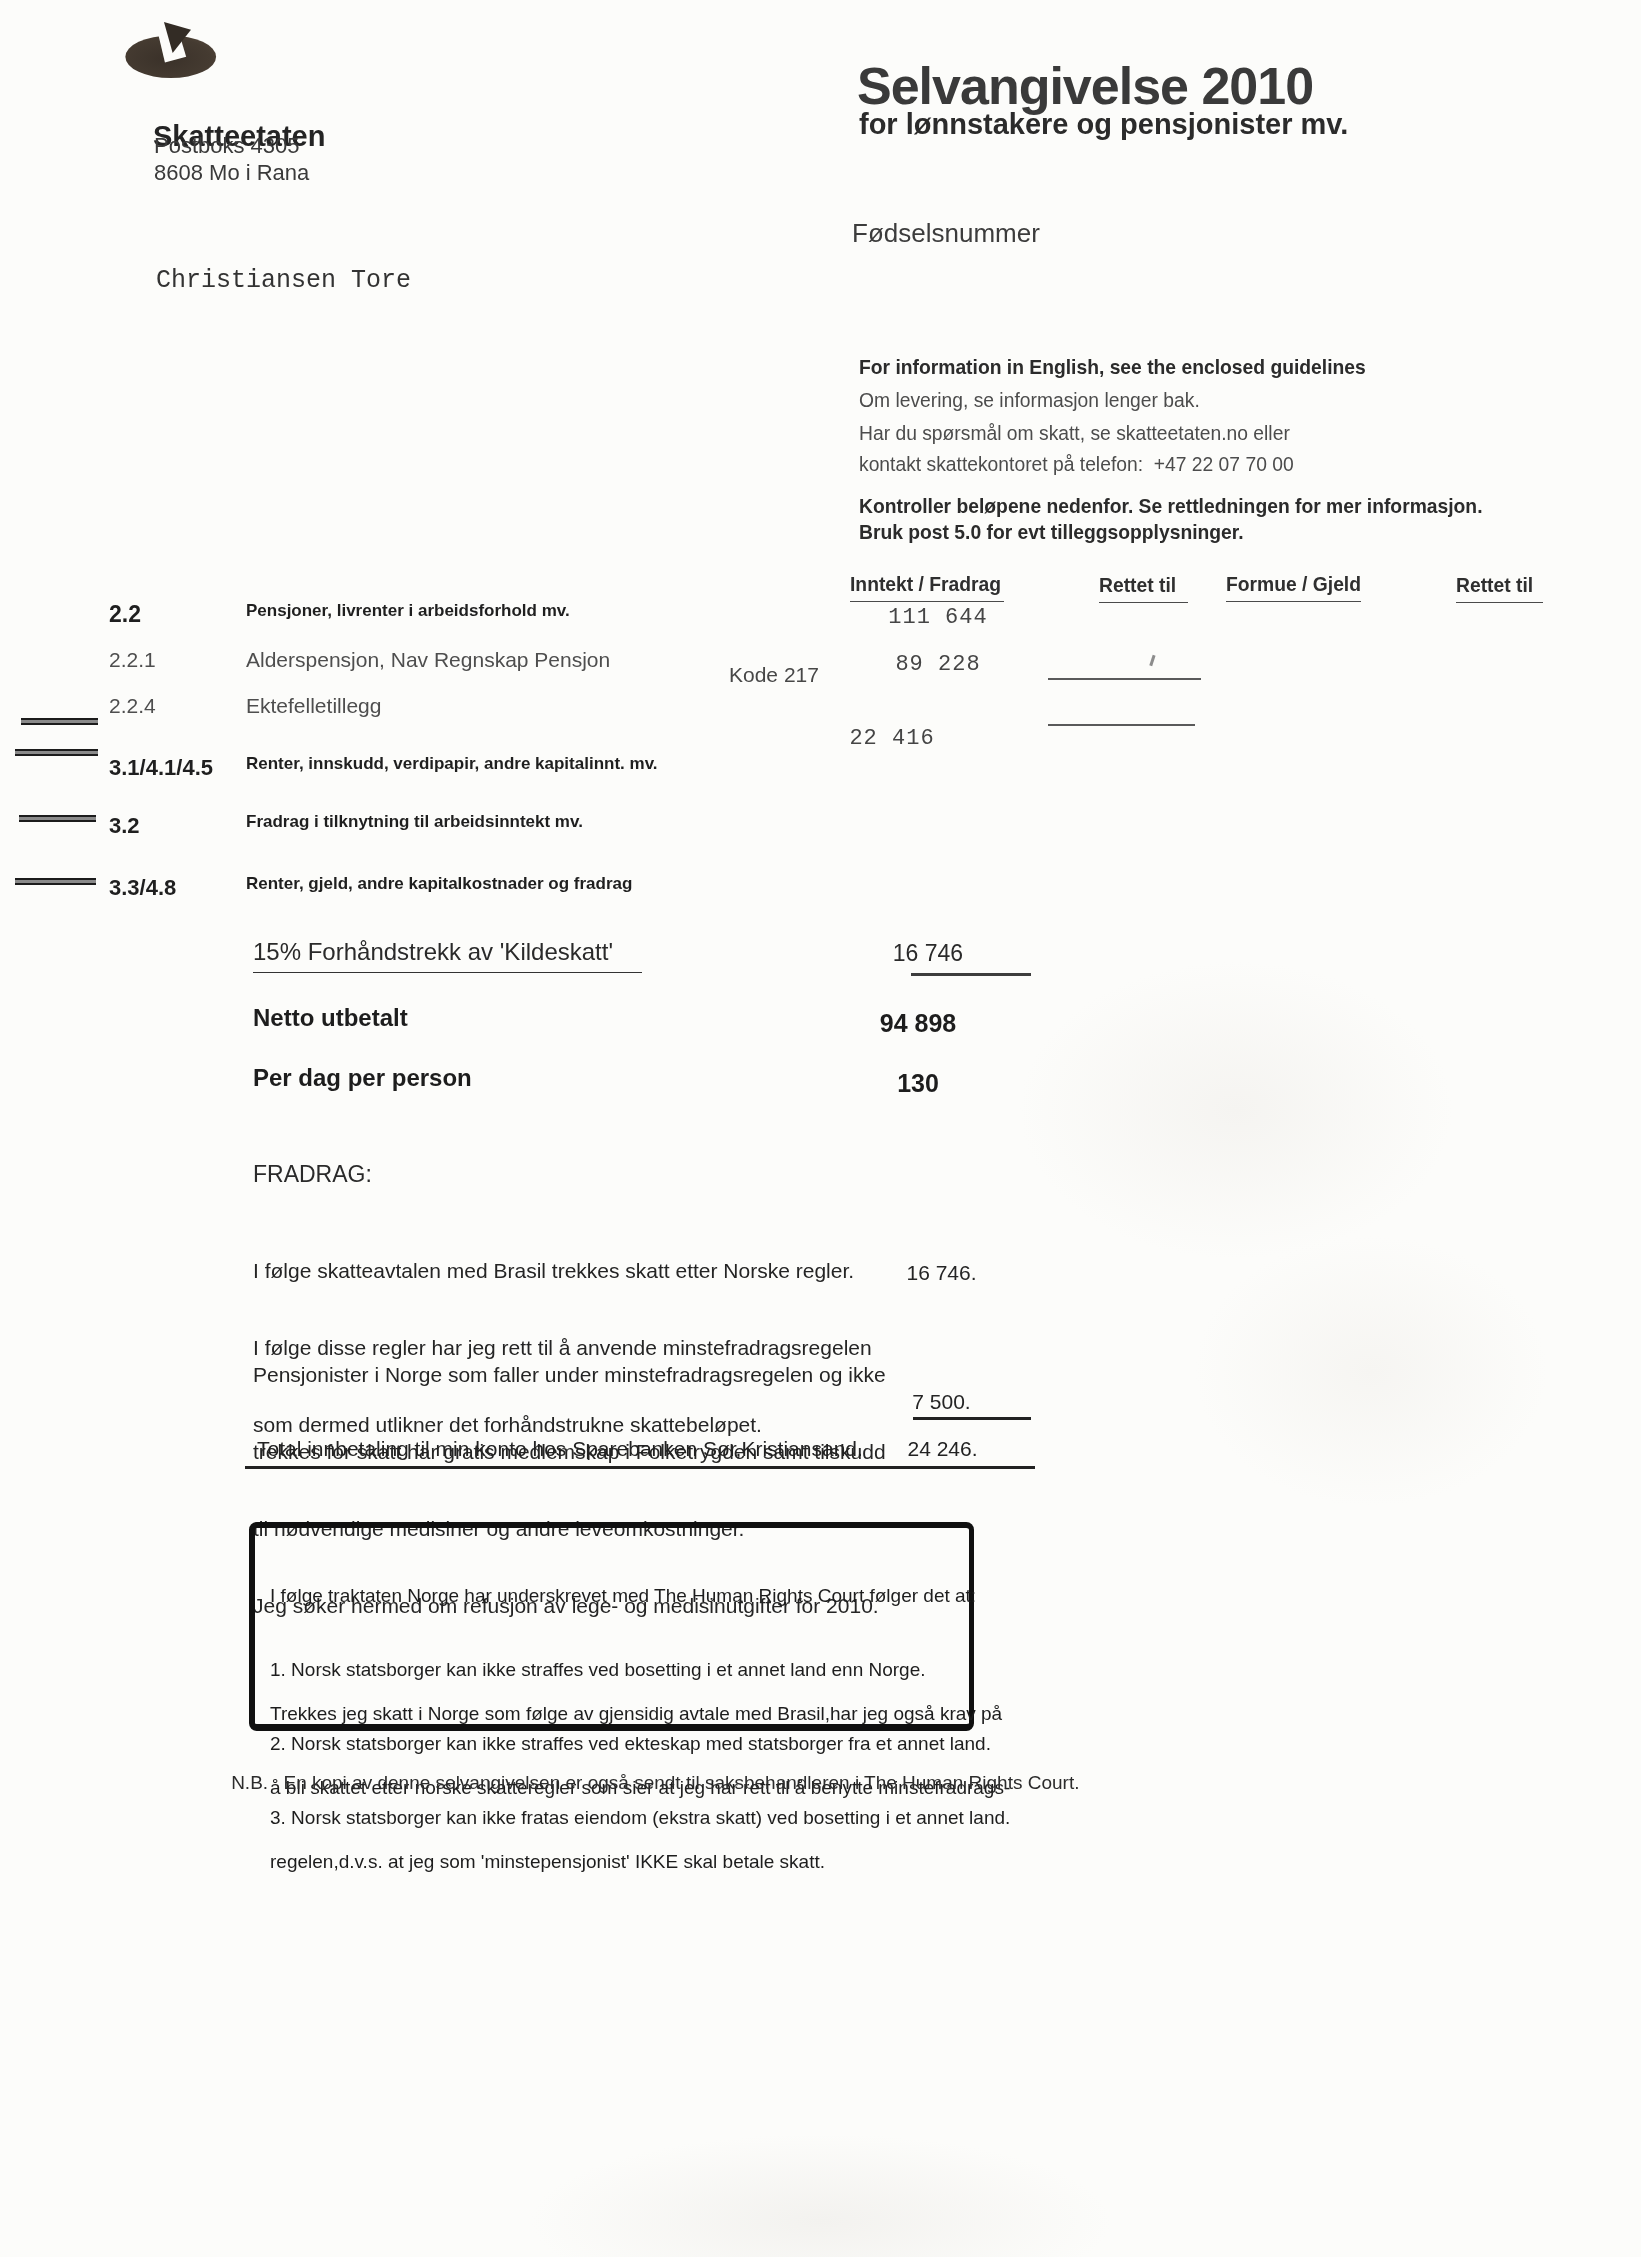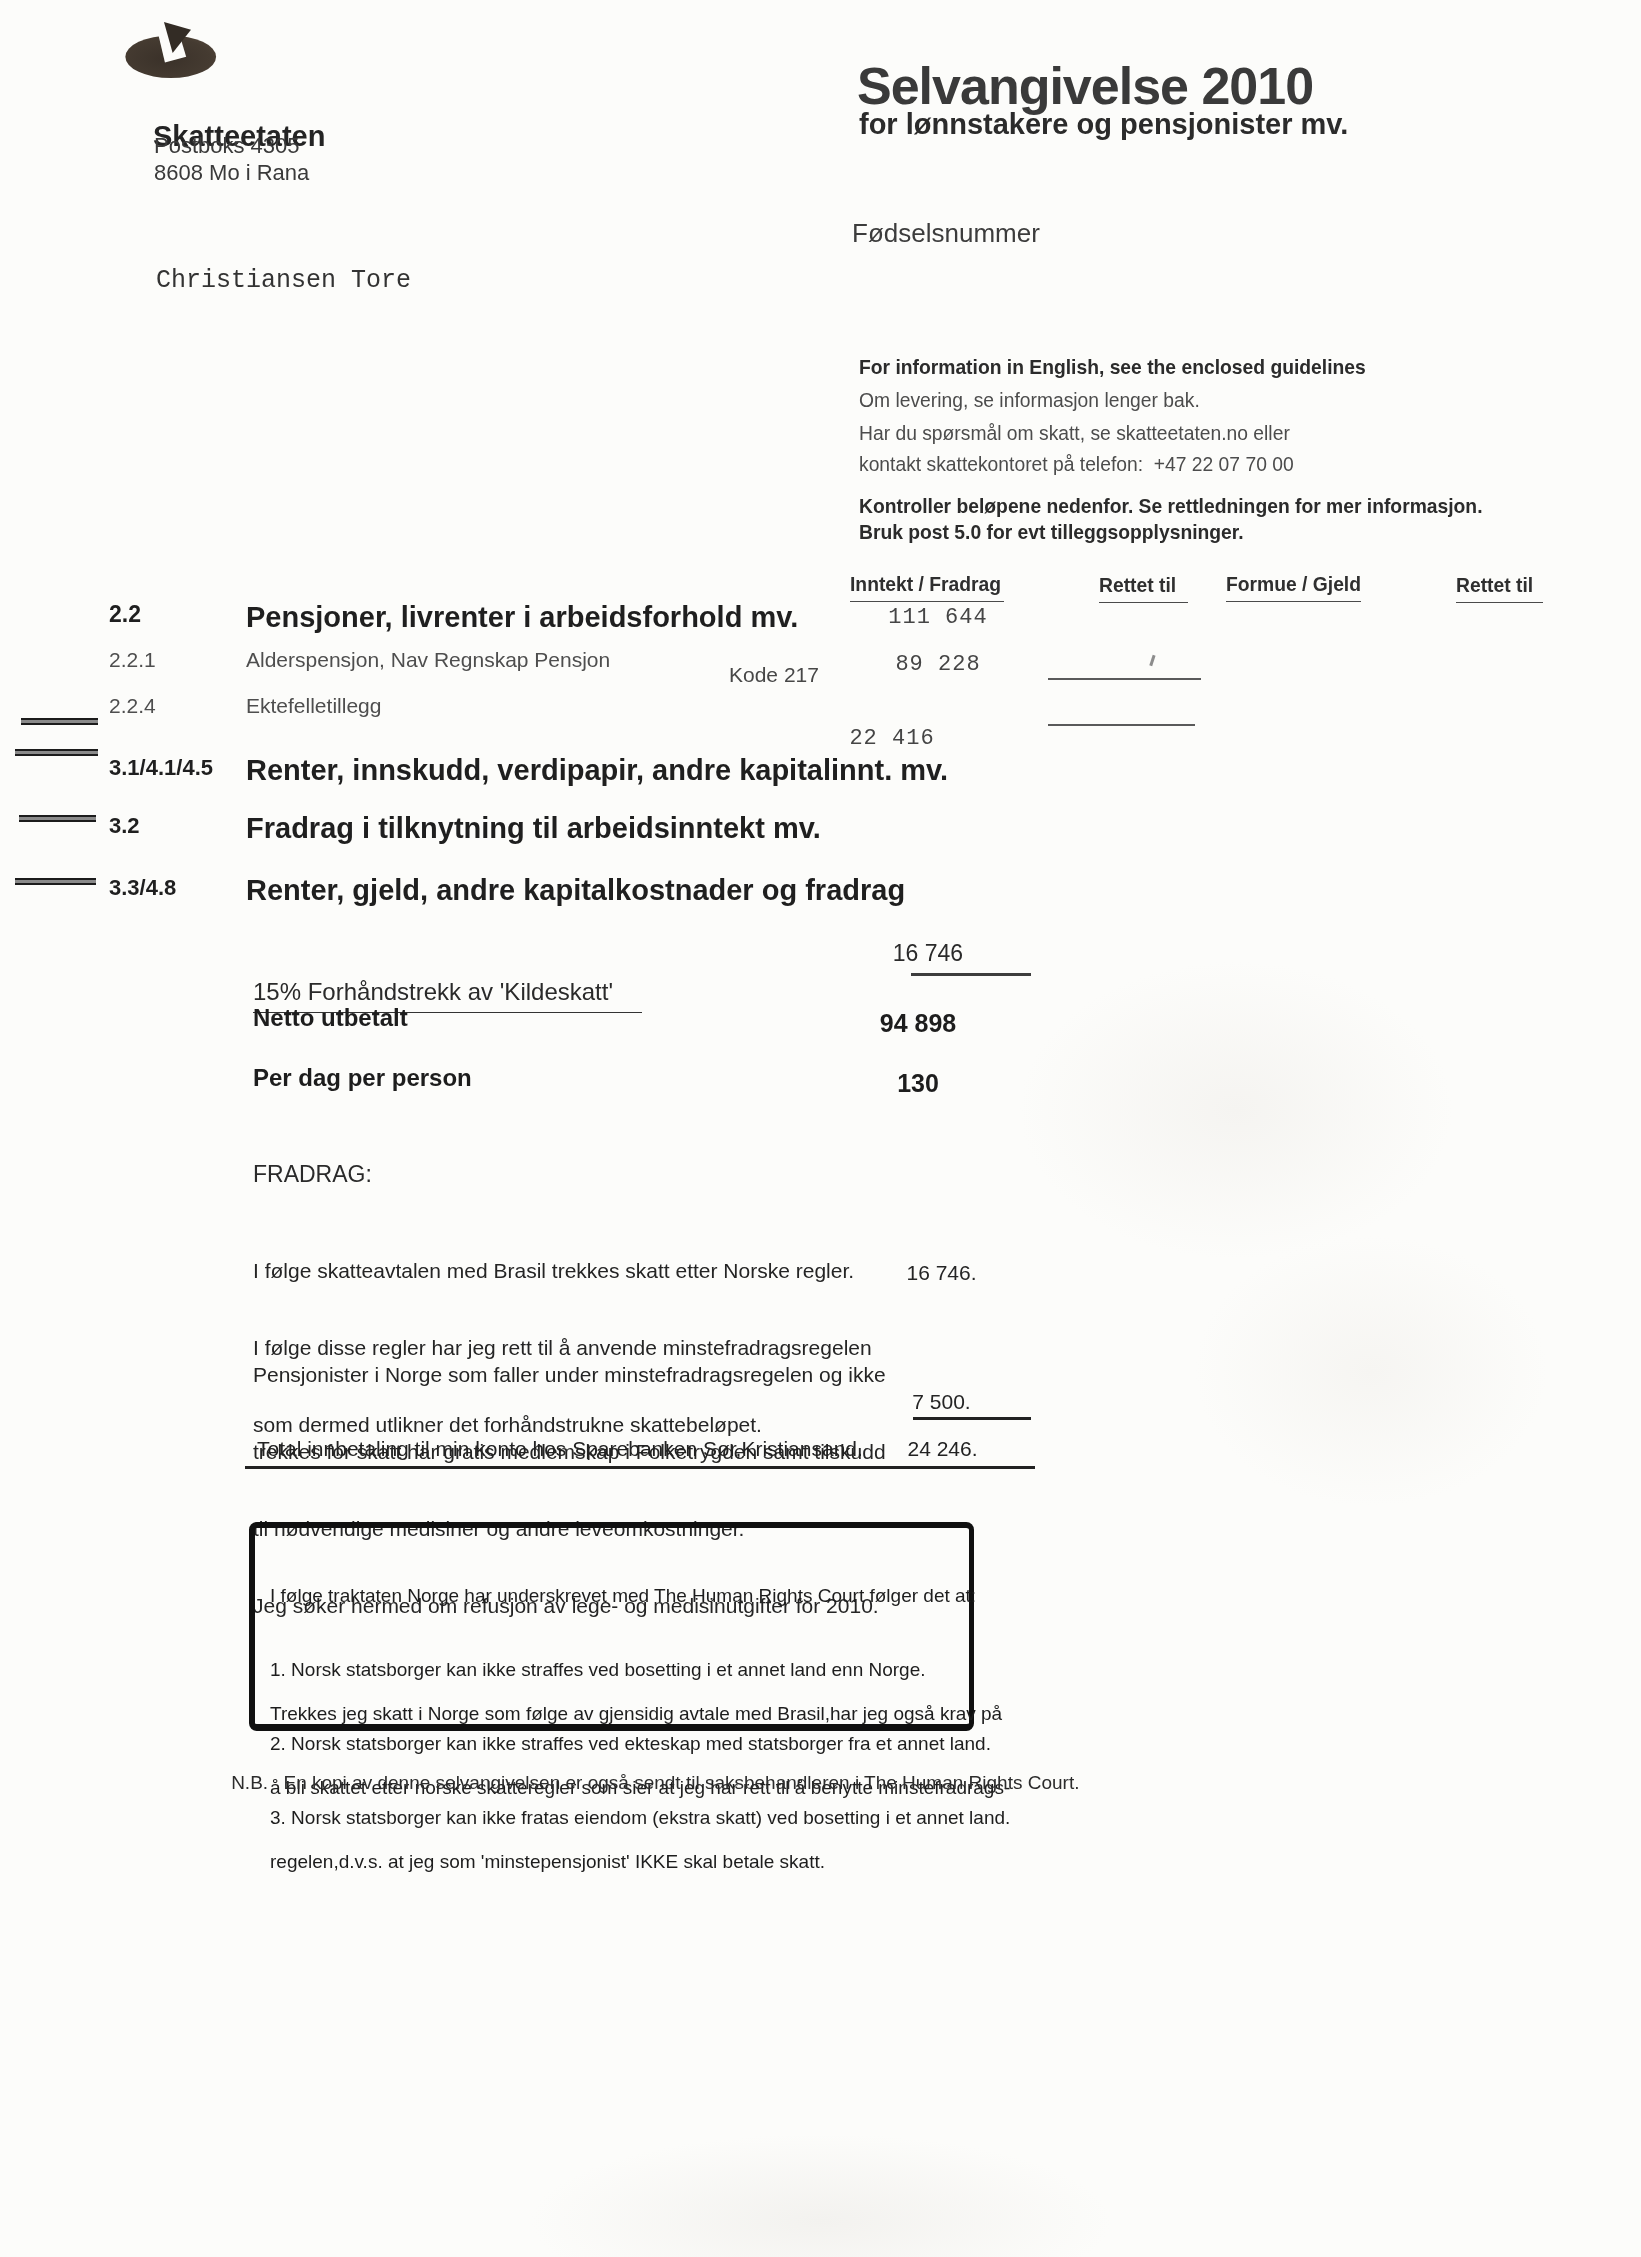--- a/index.html
+++ b/index.html
@@ -15,21 +15,21 @@
   }
   .abs{position:absolute;white-space:pre;}
   .mono{font-family:"Liberation Mono","DejaVu Sans Mono",monospace;}
   .b{font-weight:bold;}
   .amt{text-align:center;}
   .rule{position:absolute;background:#3d3d3d;}
   .blankline{position:absolute;background:#5a5a5a;height:1.9px;}
   .scanbar{position:absolute;height:2.9px;border-top:2.9px solid #1c1c1c;border-bottom:2.9px solid #1c1c1c;background:#8a8a8a;}
   .hdr{font-size:19.3px;font-weight:bold;color:#2f2f2f;border-bottom:1.9px solid #4a4a4a;padding-bottom:4.8px;}
   .codebold{font-size:22px;font-weight:bold;color:#1f1f1f;}
-  .lblbold{font-size:29px;font-weight:bold;color:#1f1f1f;}
+  .lblbold{font-size:17px;font-weight:bold;color:#1f1f1f;}
   .codereg{font-size:21px;color:#4e4e4e;}
   .lblreg{font-size:21px;color:#4e4e4e;}
   .monoval{font-size:22px;color:#454545;letter-spacing:1px;}
   .para{font-size:21px;line-height:25.6px;color:#252525;}
   .boxpara{font-size:19px;line-height:24.6px;color:#1d1d1d;}
 </style>
 </head>
 <body>
 
 <div id="page">
@@ -94,21 +94,21 @@
 
   <div class="abs codebold" style="left:109px;top:755px;">3.1/4.1/4.5</div>
   <div class="abs lblbold" style="left:246px;top:754px;">Renter, innskudd, verdipapir, andre kapitalinnt. mv.</div>
 
   <div class="abs codebold" style="left:109px;top:813px;">3.2</div>
   <div class="abs lblbold" style="left:246px;top:812px;">Fradrag i tilknytning til arbeidsinntekt mv.</div>
 
   <div class="abs codebold" style="left:109px;top:875px;">3.3/4.8</div>
   <div class="abs lblbold" style="left:246px;top:874px;">Renter, gjeld, andre kapitalkostnader og fradrag</div>
 
-  <div class="abs" style="left:253px;top:938px;font-size:24px;color:#2a2a2a;border-bottom:1.9px solid #333;padding:0 29px 5.8px 0;margin-top:40px;">15% Forhåndstrekk av 'Kildeskatt'</div>
+  <div class="abs" style="left:253px;top:938px;font-size:24px;color:#2a2a2a;border-bottom:1.9px solid #333;padding:0 29px 5.8px 0;">15% Forhåndstrekk av 'Kildeskatt'</div>
   <div class="abs amt" style="left:850px;top:940px;width:156px;font-size:23px;color:#2a2a2a;">16 746</div>
   <div class="rule" style="left:911px;top:973px;width:120px;height:2.9px;"></div>
 
   <div class="abs b" style="left:253px;top:1004px;font-size:24px;color:#1d1d1d;">Netto utbetalt</div>
   <div class="abs b amt" style="left:830px;top:1009px;width:176px;font-size:25px;color:#1d1d1d;">94 898</div>
 
   <div class="abs b" style="left:253px;top:1064px;font-size:24px;color:#1d1d1d;">Per dag per person</div>
   <div class="abs b amt" style="left:830px;top:1069px;width:176px;font-size:25px;color:#1d1d1d;">130</div>
 
   <div class="abs" style="left:253px;top:1161px;font-size:23px;color:#2a2a2a;">FRADRAG:</div>

